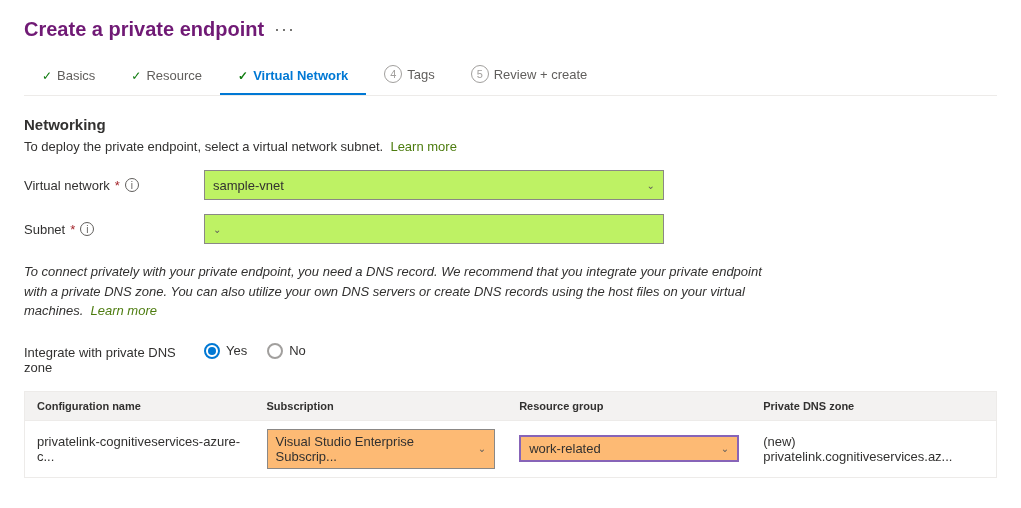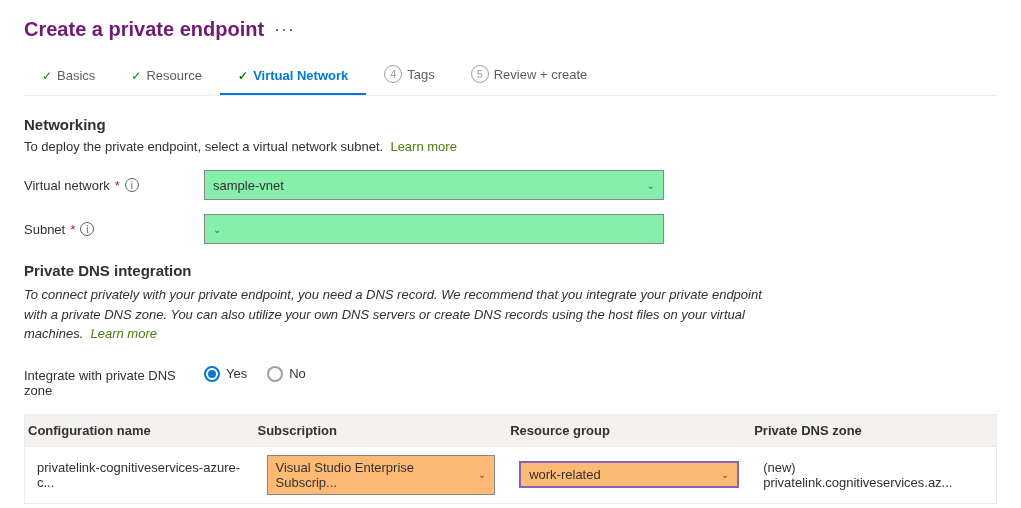--- a/index.html
+++ b/index.html
@@ -118,21 +118,21 @@
       justify-content: center;
       font-size: 10px;
       color: #605e5c;
       cursor: pointer;
       flex-shrink: 0;
     }
     .form-select {
       width: 460px;
       height: 30px;
       border: 1px solid #8a8886;
-      background: #86efac;
+      background: #bef264;
       display: flex;
       align-items: center;
       justify-content: space-between;
       padding: 0 8px;
       cursor: pointer;
       font-size: 13px;
       color: #323130;
     }
     .form-select .chevron {
       color: #605e5c;
@@ -188,22 +188,22 @@
     }
     
     .dns-table {
       width: 100%;
       border-collapse: collapse;
       border: 1px solid #edebe9;
     }
     .dns-table th {
       background: #f3f2f1;
       text-align: left;
-      padding: 8px 3px;
-      font-size: 13px;
+      padding: 8px 12px;
+      font-size: 11px;
       font-weight: 600;
       color: #323130;
       border-bottom: 1px solid #edebe9;
     }
     .dns-table td {
       padding: 8px 12px;
       font-size: 13px;
       color: #323130;
       border-bottom: 1px solid #edebe9;
       vertical-align: middle;
@@ -284,21 +284,20 @@
         <span>Subnet</span>
         <span class="required-star">*</span>
         <span class="info-icon">i</span>
       </div>
       <div class="form-select">
         <span class="chevron">⌄</span>
       </div>
     </div>
 
     <div class="dns-section">
-      <div class="section-title">Private DNS integration</div>
       <div class="dns-desc">
         <span>To connect privately with your private endpoint, you need a DNS record. We recommend that you integrate your private endpoint with a private DNS zone. You can also utilize your own DNS servers or create DNS records using the host files on your virtual machines.</span>
         &nbsp;<a class="learn-more">Learn more</a>
       </div>
 
       <div class="form-row">
         <div class="form-label">
           <span>Integrate with private DNS zone</span>
         </div>
         <div class="radio-group">

